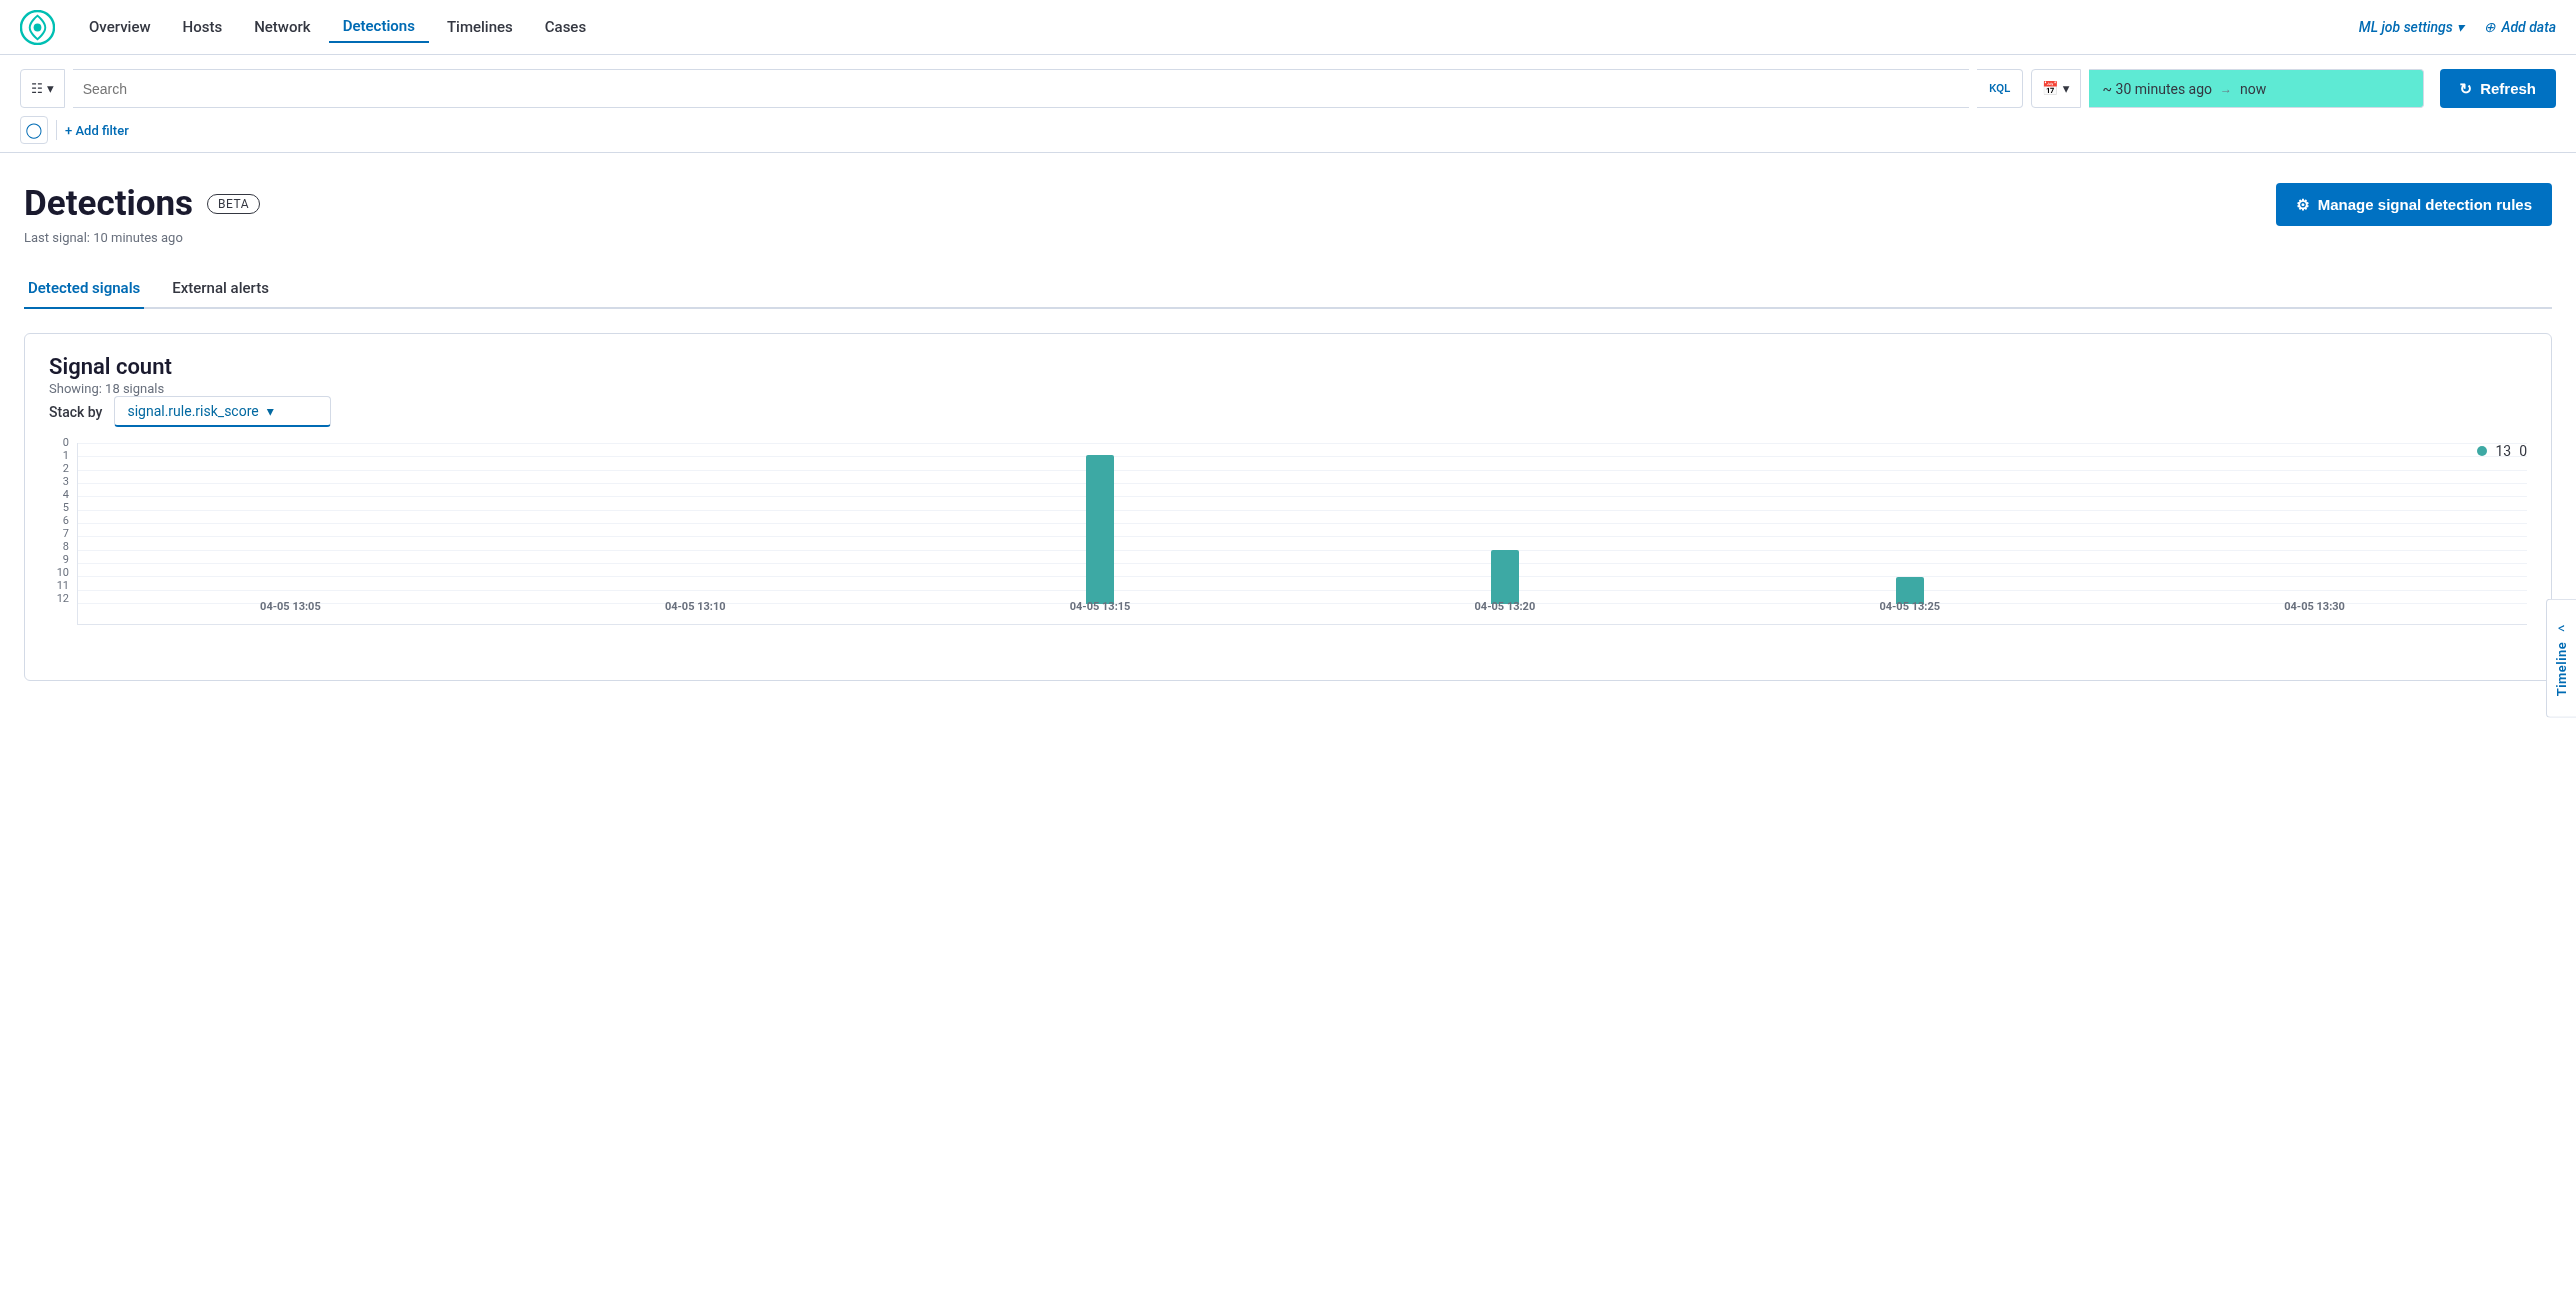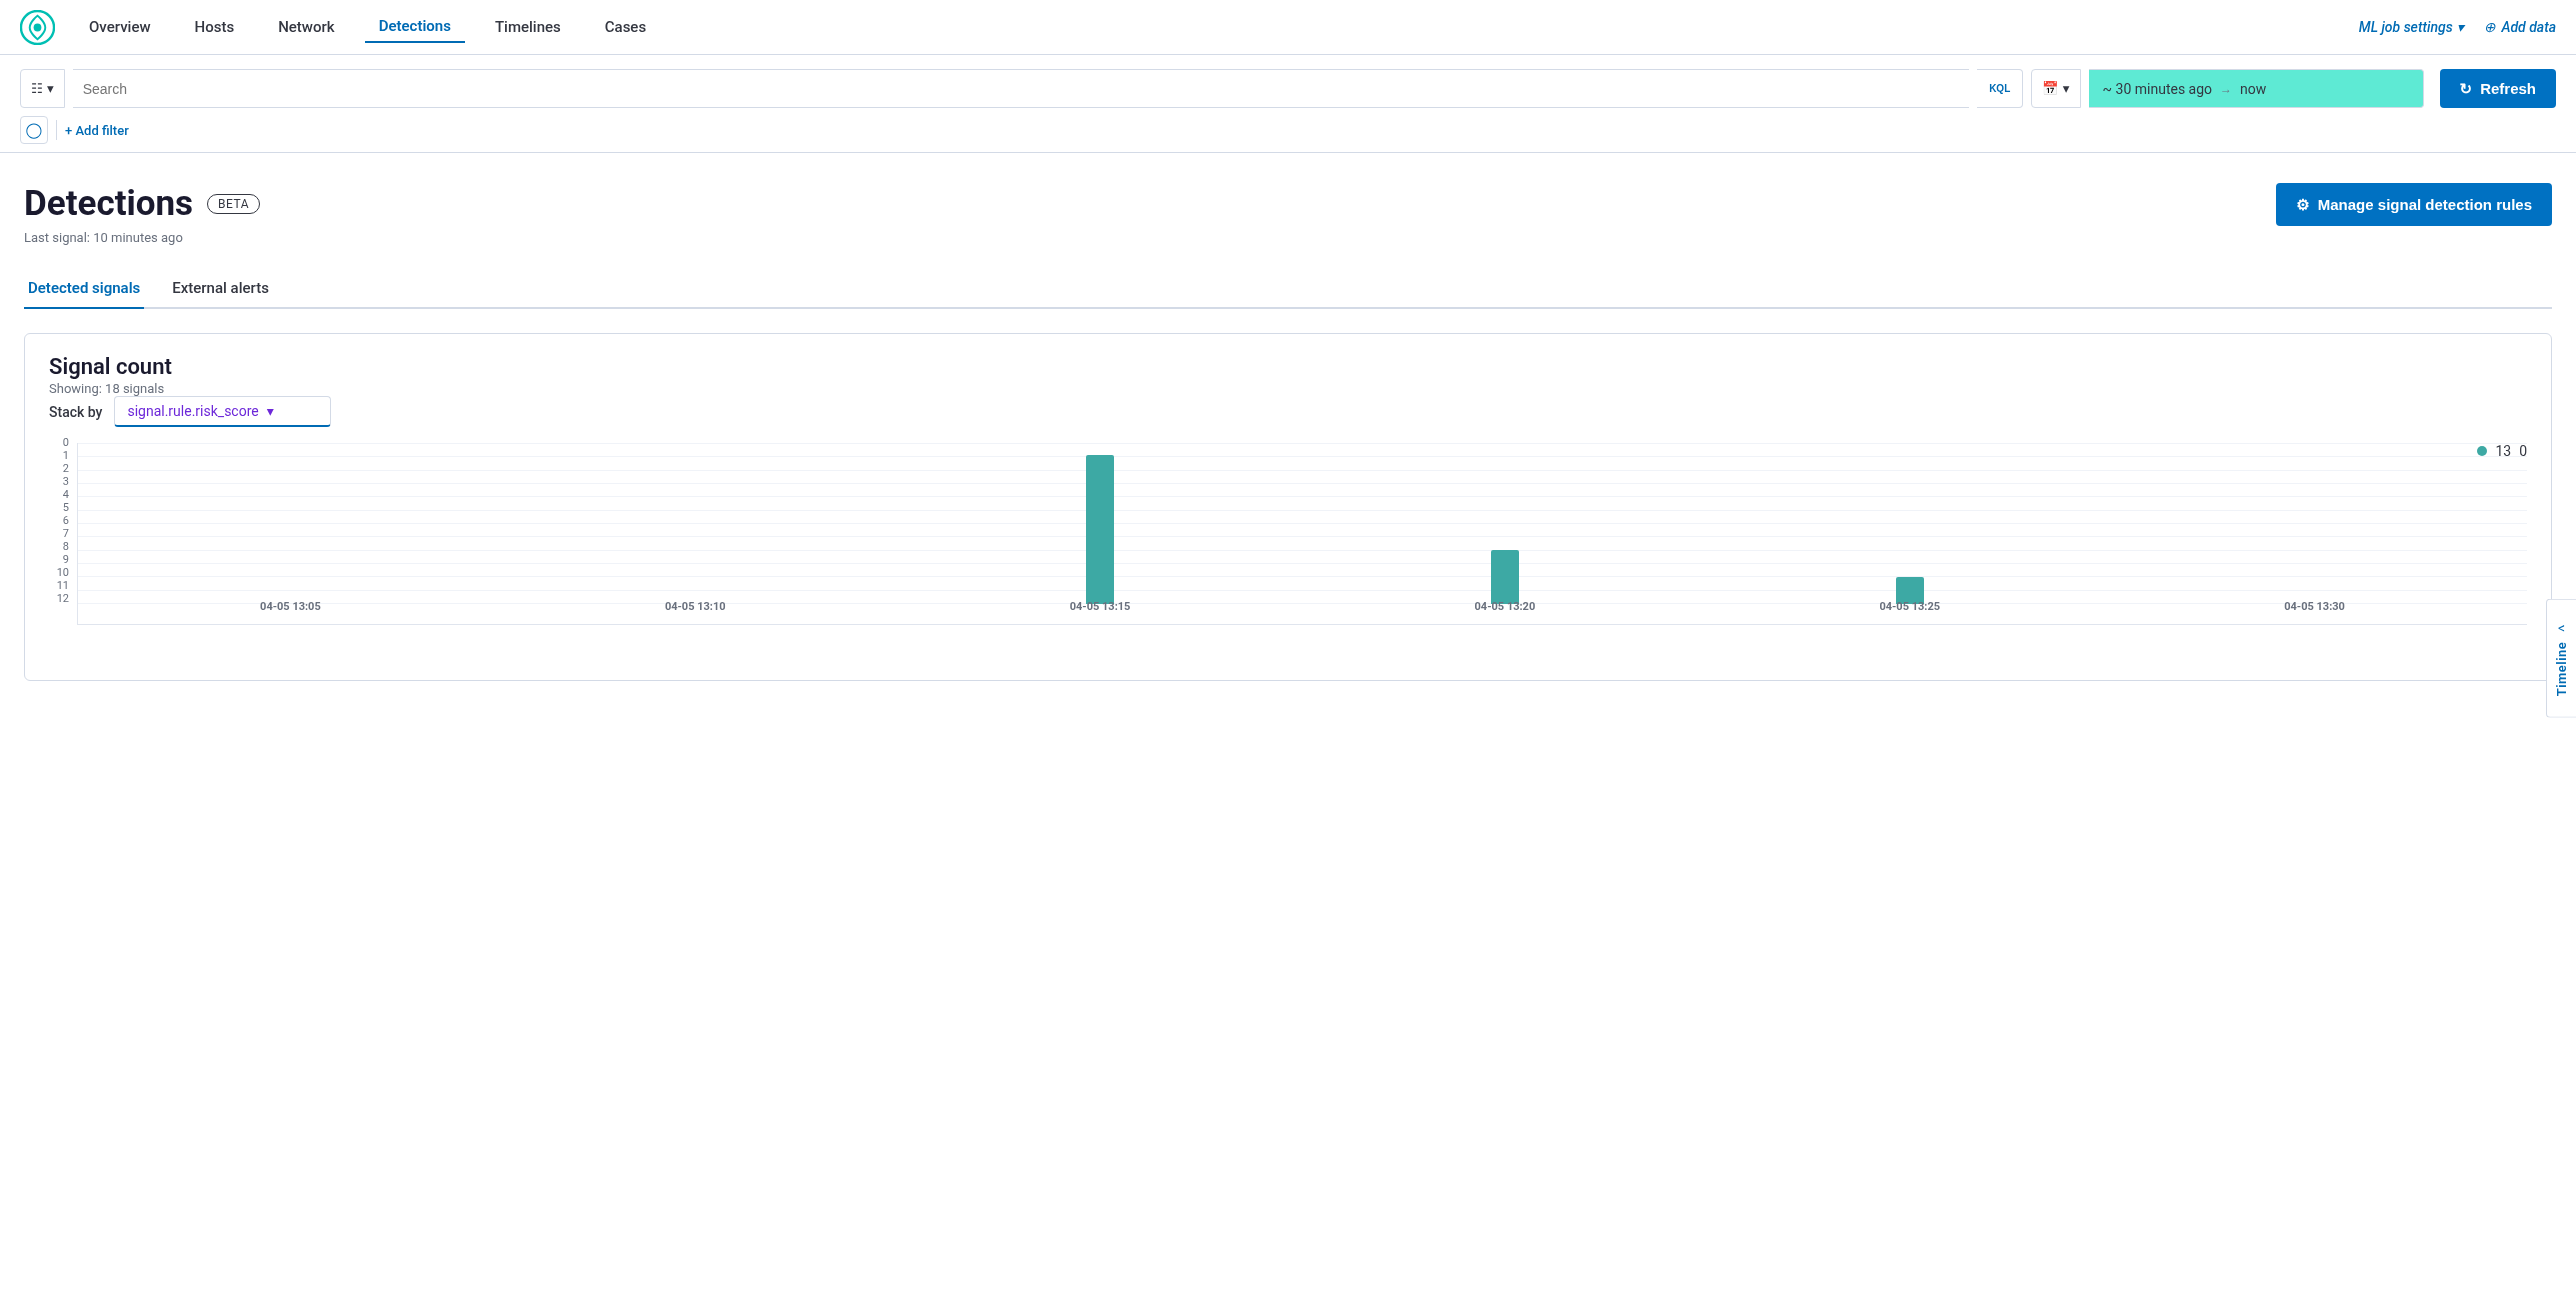--- a/index.html
+++ b/index.html
@@ -22,21 +22,21 @@
     }
     .logo {
       width: 35px;
       height: 35px;
       margin-right: 20px;
       flex-shrink: 0;
     }
     .nav-links {
       display: flex;
       align-items: center;
-      gap: 16px;
+      gap: 4px;
       flex: 1;
     }
     .nav-item {
       padding: 6px 14px;
       color: #343741;
       text-decoration: none;
       font-size: 15px;
       font-weight: 500;
       border-radius: 4px;
       cursor: pointer;
@@ -316,21 +316,21 @@
     .stack-by-select {
       display: flex;
       align-items: center;
       gap: 8px;
       border: 1px solid #d3dae6;
       border-radius: 4px;
       padding: 6px 12px;
       background: #fff;
       cursor: pointer;
       font-size: 14px;
-      color: #6d28d9;
+      color: #0369a1;
       min-width: 217px;
       border-bottom: 2px solid #006bb4;
     }
     .stack-by-select span { flex: 1; }
 
     
     .chart-container {
       margin-top: 16px;
       position: relative;
       height: 217px;

